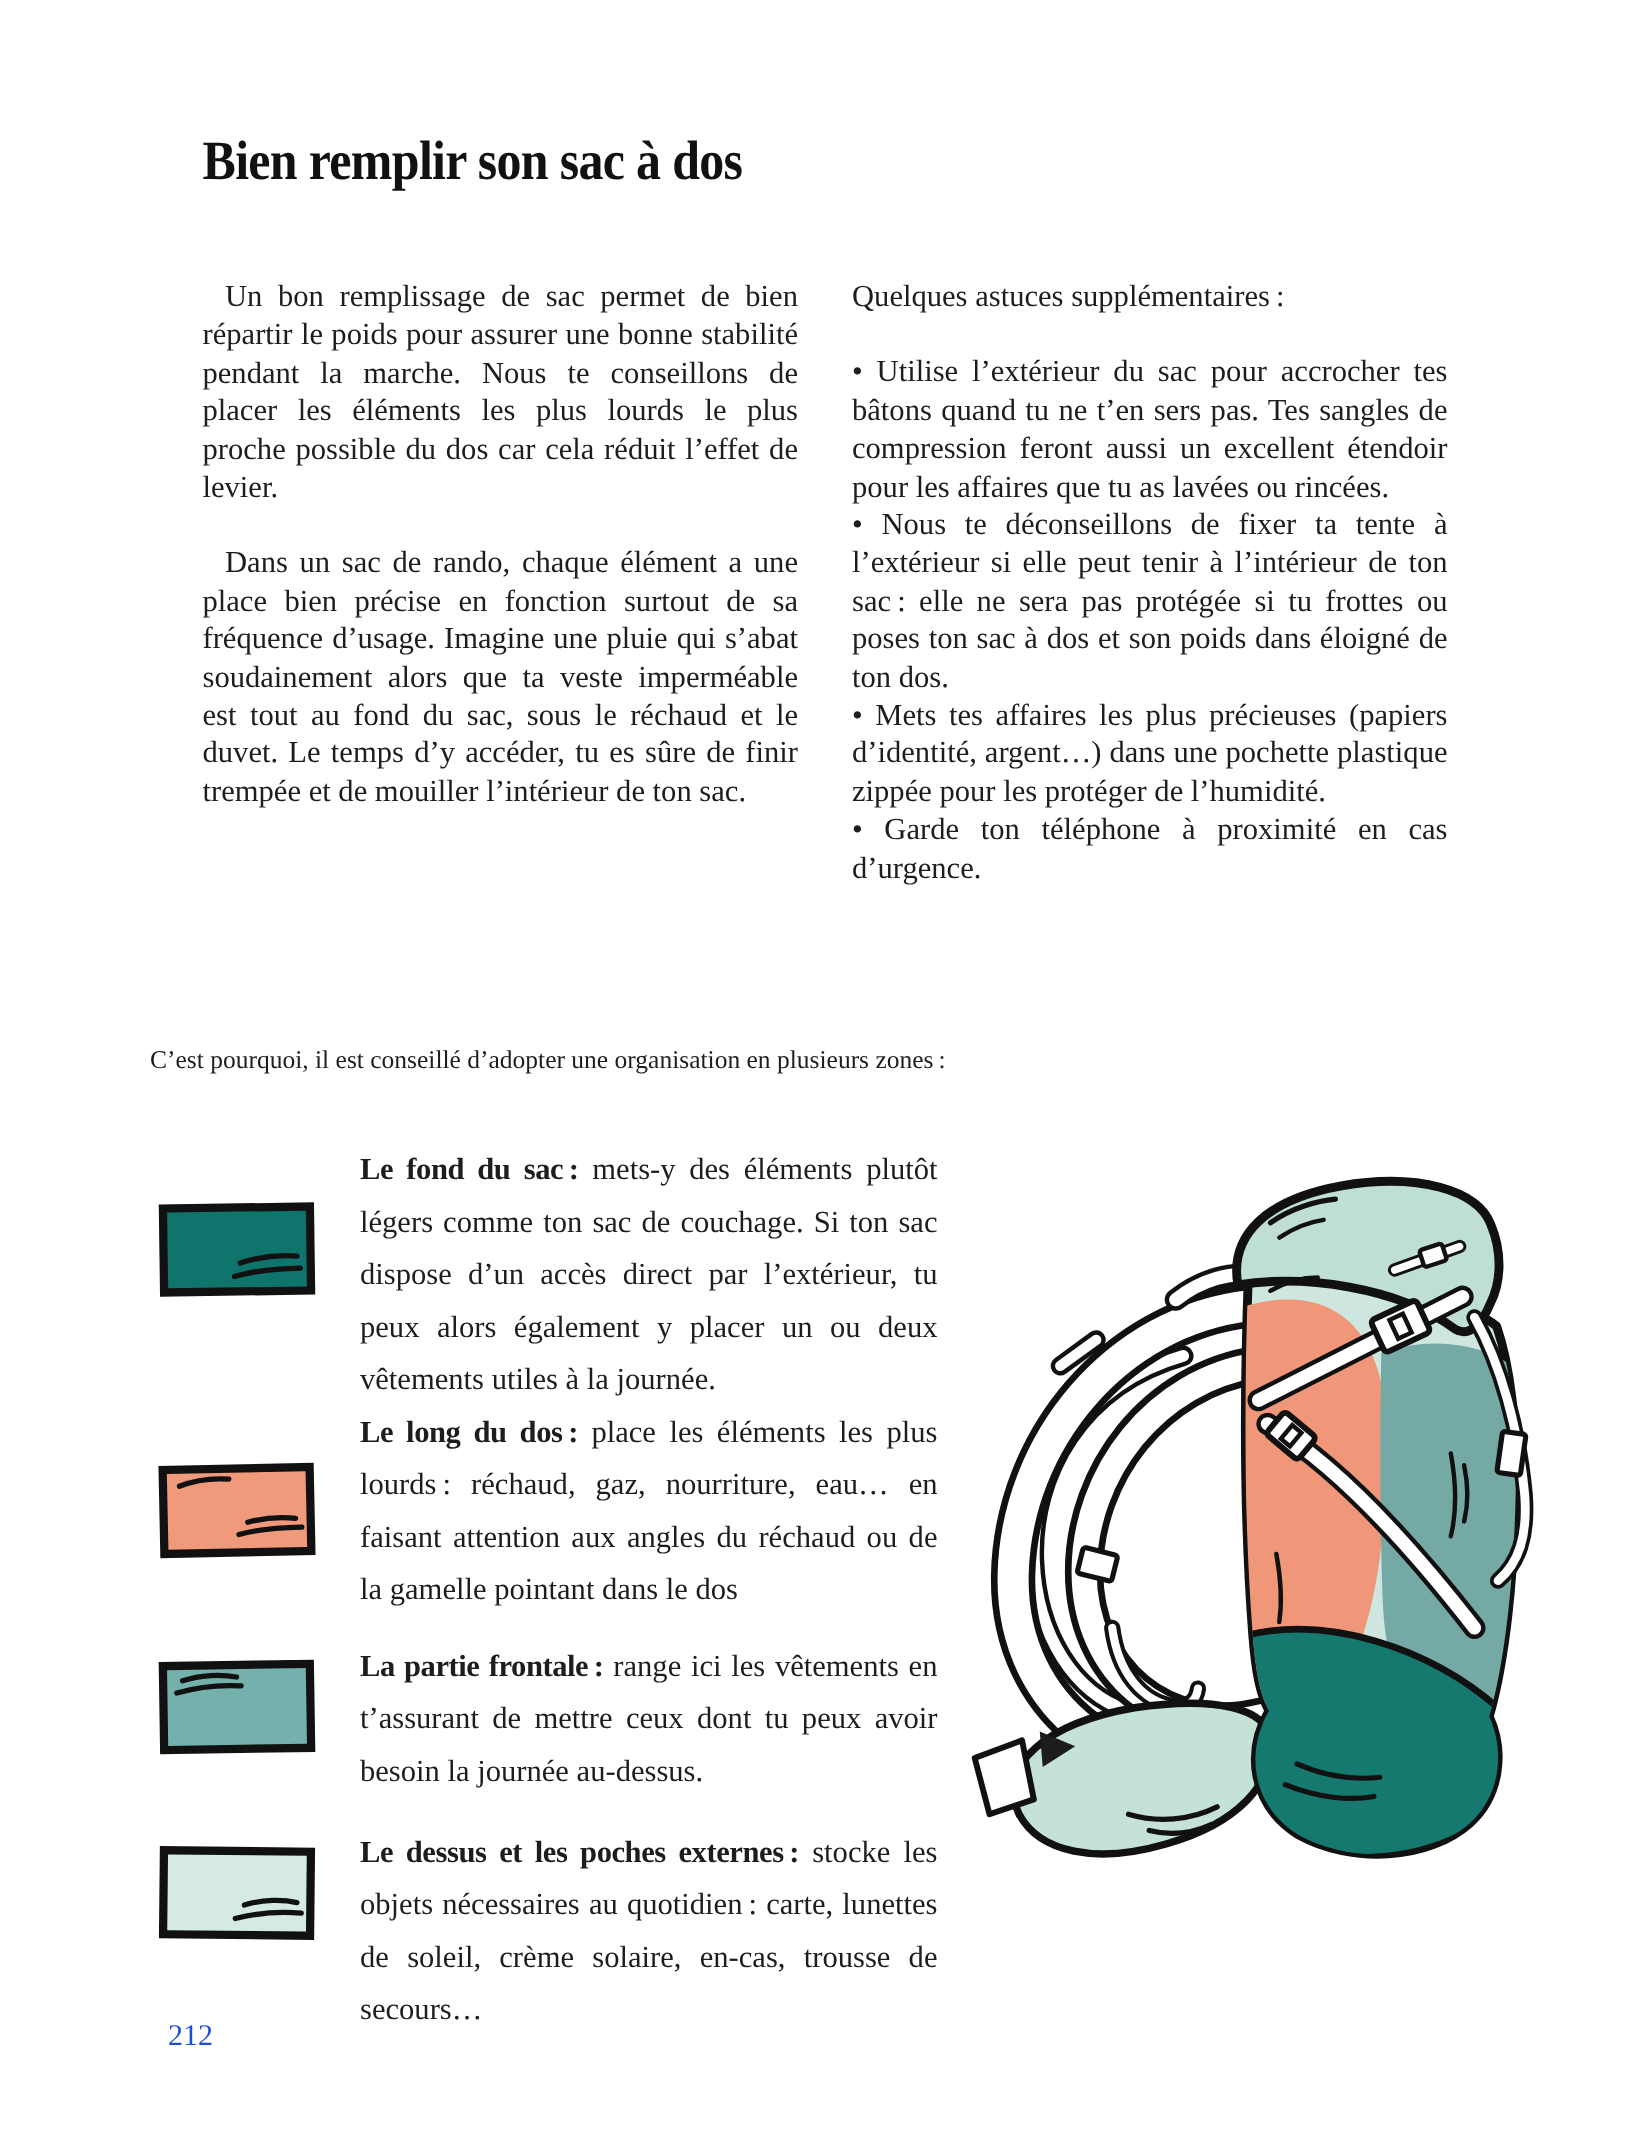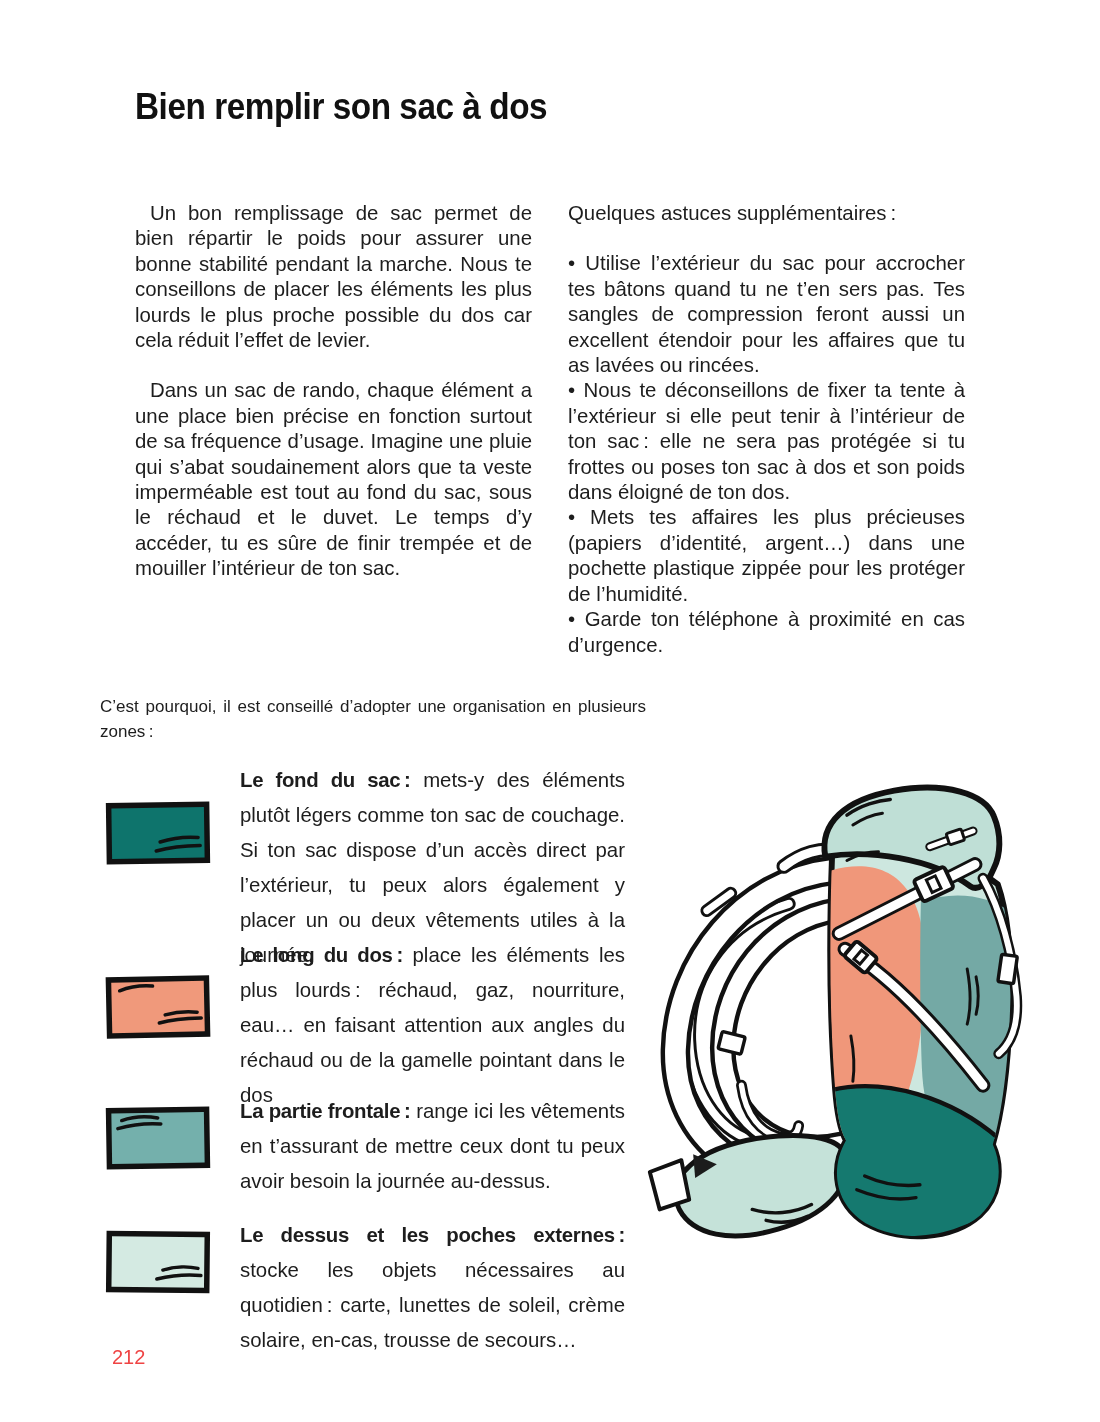--- a/index.html
+++ b/index.html
@@ -1,46 +1,46 @@
 <!DOCTYPE html>
 <html lang="fr"><head>
 <meta charset="utf-8">
 <style>
   html,body{margin:0;padding:0;background:#ffffff;}
   .page{
     position:relative;width:1100px;height:1422px;background:#ffffff;overflow:hidden;
-    font-family:Liberation Sans, sans-serif;color:#1d1d1d;
+    font-family:Liberation Serif, serif;color:#1d1d1d;
   }
   .title{
     position:absolute;left:135px;top:86px;margin:0;
     font-size:37px;font-weight:800;letter-spacing:-.5px;color:#111;
     transform:scaleX(.9);transform-origin:left top;white-space:nowrap;
   }
-  .cols{position:absolute;left:135px;top:201px;width:830px;display:flex;gap:36px;}
+  .cols{position:absolute;left:135px;top:186px;width:830px;display:flex;gap:36px;}
   .col{width:397px;font-size:20.4px;line-height:25.4px;text-align:justify;}
   .col p{margin:0;}
   .col p.indent{text-indent:15px;}
   .col p.gap-after{margin-bottom:25px;}
   .bullet{margin:0;}
   .zones-intro{
     position:absolute;left:100px;top:694px;width:546px;margin:0;
     font-size:17px;line-height:25.4px;text-align:justify;
   }
   .zone-row{position:absolute;left:105px;width:520px;}
   .zone-text{
     margin:0 0 0 135px;width:385px;font-size:20.4px;line-height:35px;text-align:justify;
   }
   .zone-label{font-weight:800;letter-spacing:-.3px;}
   .swatch{position:absolute;left:0;width:106px;height:64px;}
   .r1 .swatch{top:38px;transform:rotate(-.8deg);}
   .r2 .swatch{top:37px;transform:rotate(-1.2deg);}
   .r3 .swatch{top:12px;transform:rotate(-.9deg);}
   .r4 .swatch{top:12px;transform:rotate(.6deg);}
   .illustration{position:absolute;left:636px;top:752px;width:414px;height:566px;}
-  .page-number{position:absolute;left:112px;top:1346px;font-size:20px;color:#ef4444;}
+  .page-number{position:absolute;left:112px;top:1346px;font-size:20px;color:#1d4ed8;}
 </style>
 </head>
 <body>
 
 <div class="page">
 
   <h1 class="title">Bien remplir son sac à dos</h1>
 
   <div class="cols">
     <div class="col">

